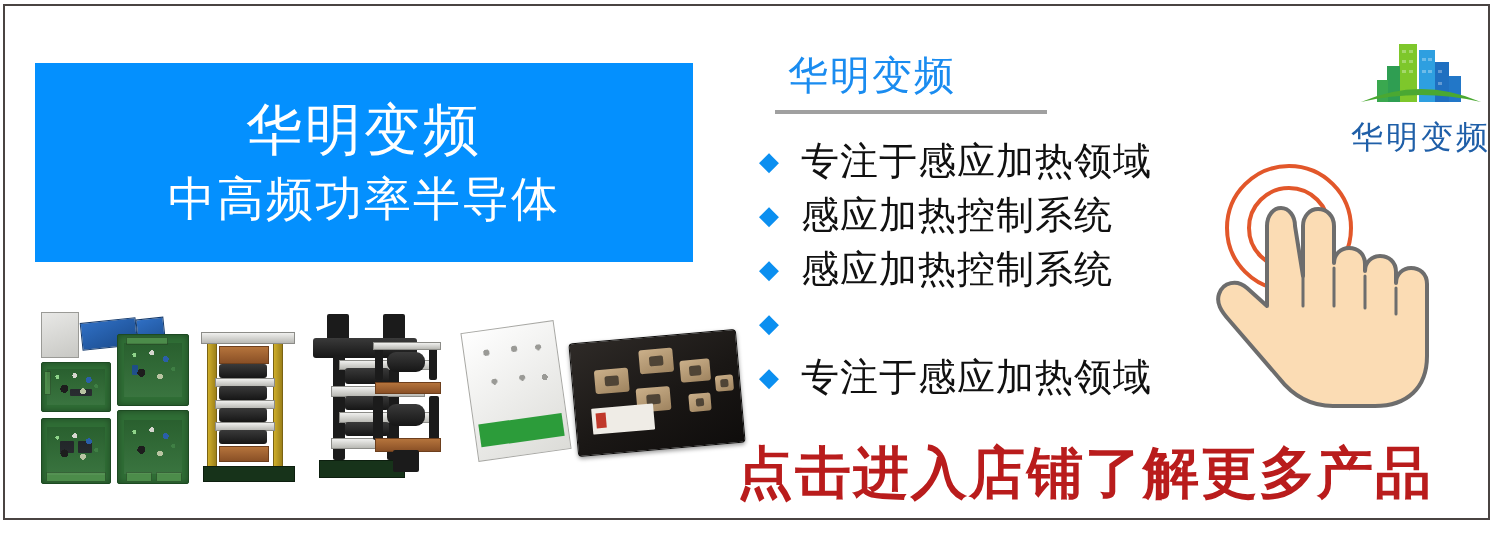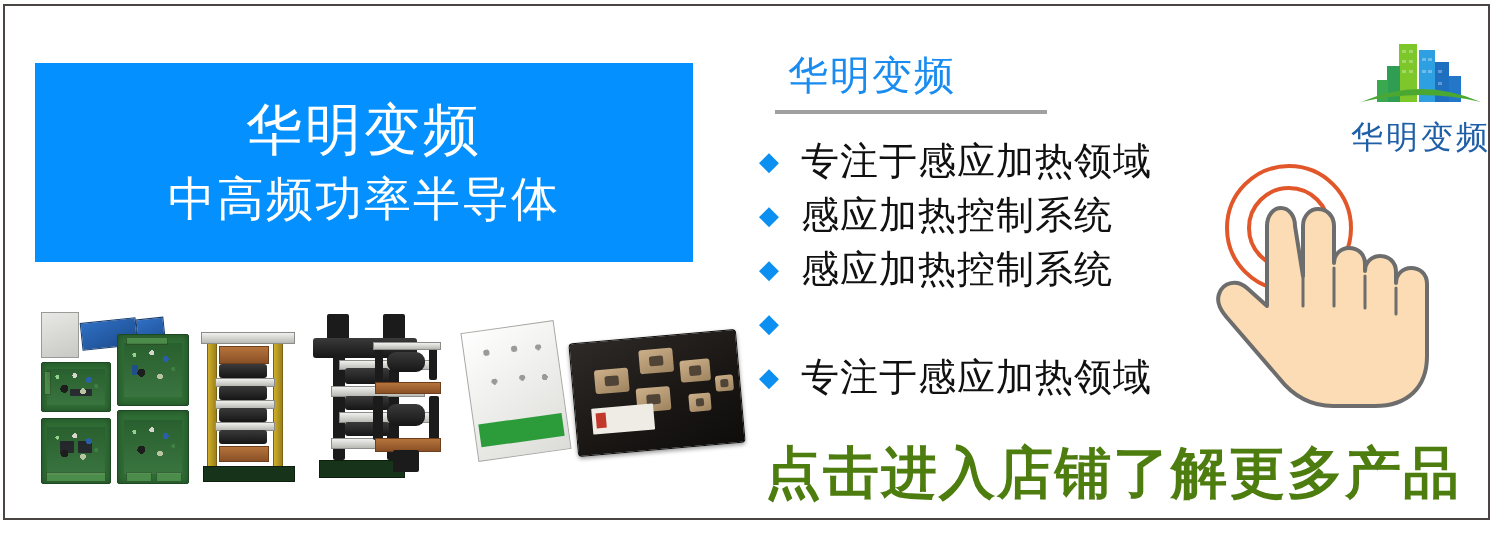--- a/index.html
+++ b/index.html
@@ -290,22 +290,21 @@
     letter-spacing: 1px;
     line-height: 1;
     font-weight: 400;
   }
 
   .cta {
     position: absolute;
     left: 14px;
     top: 430px;
     width: 752px;
-    text-align: center;
-    color: #4d7c0f;
+    color: #b91c1c;
     font-size: 56px;
     font-weight: bold;
     letter-spacing: 2px;
     white-space: nowrap;
   }
 
   
   .logo {
     position: absolute;
     left: 608px;

